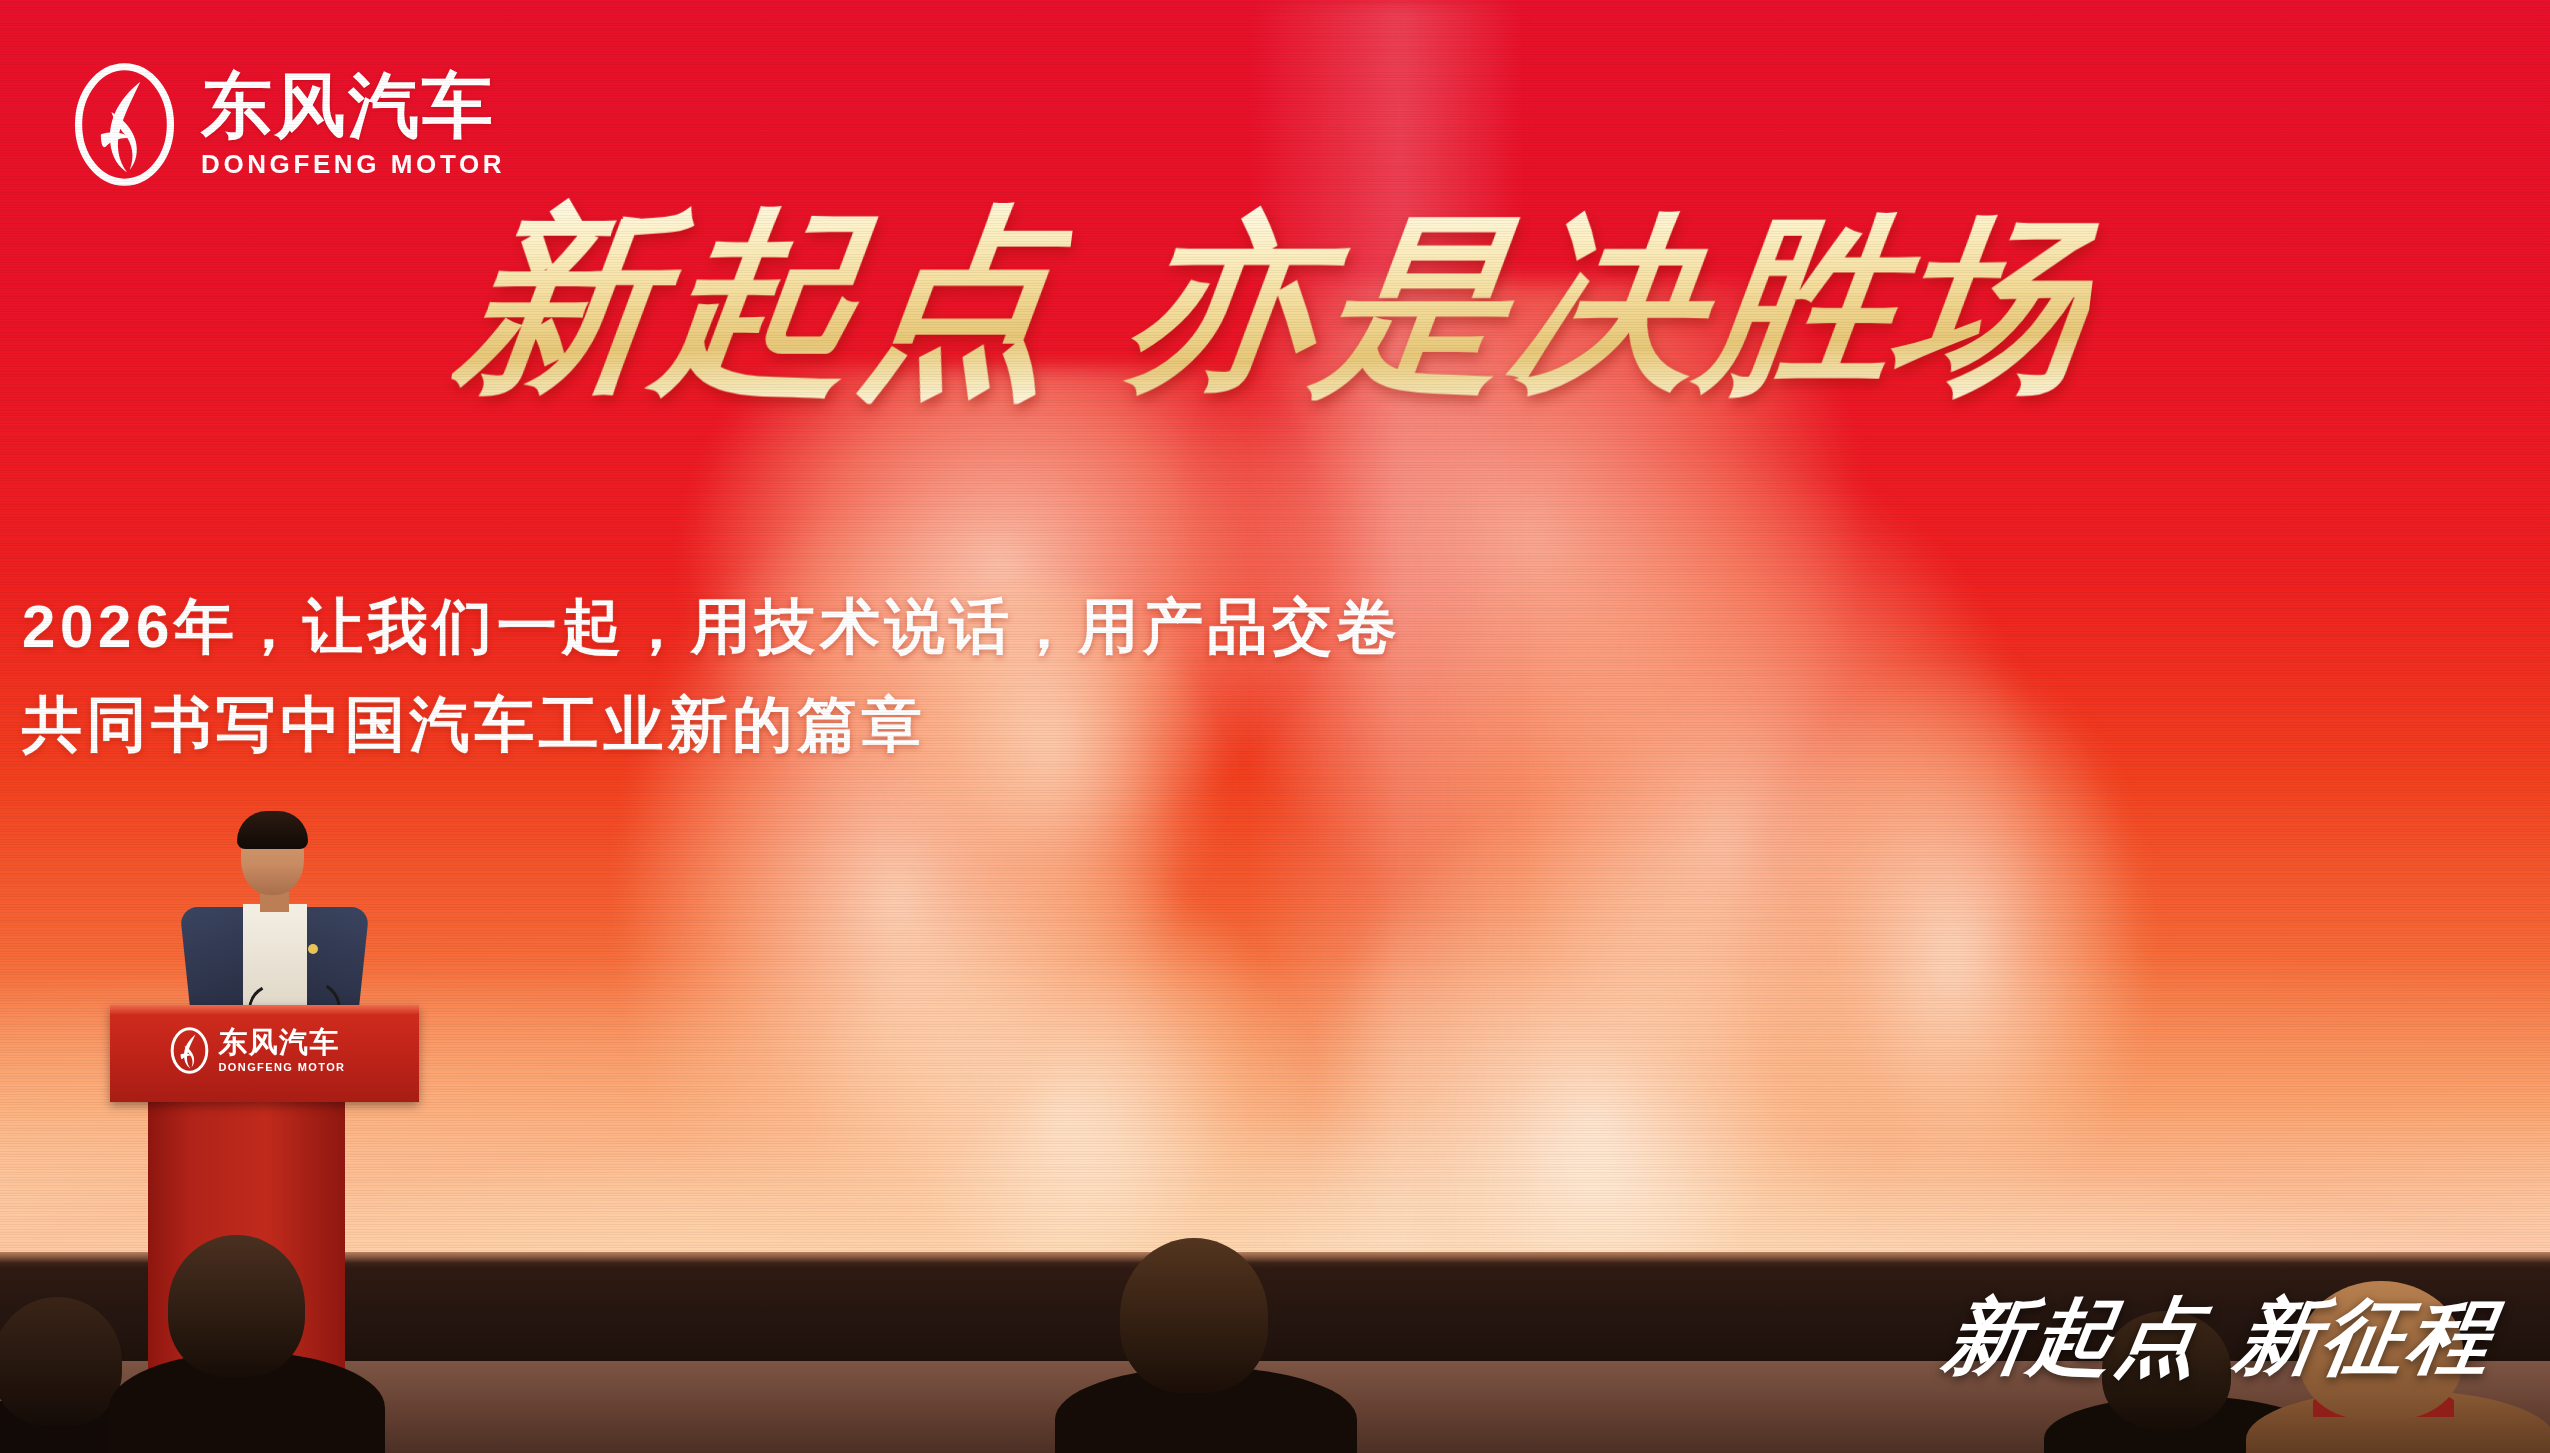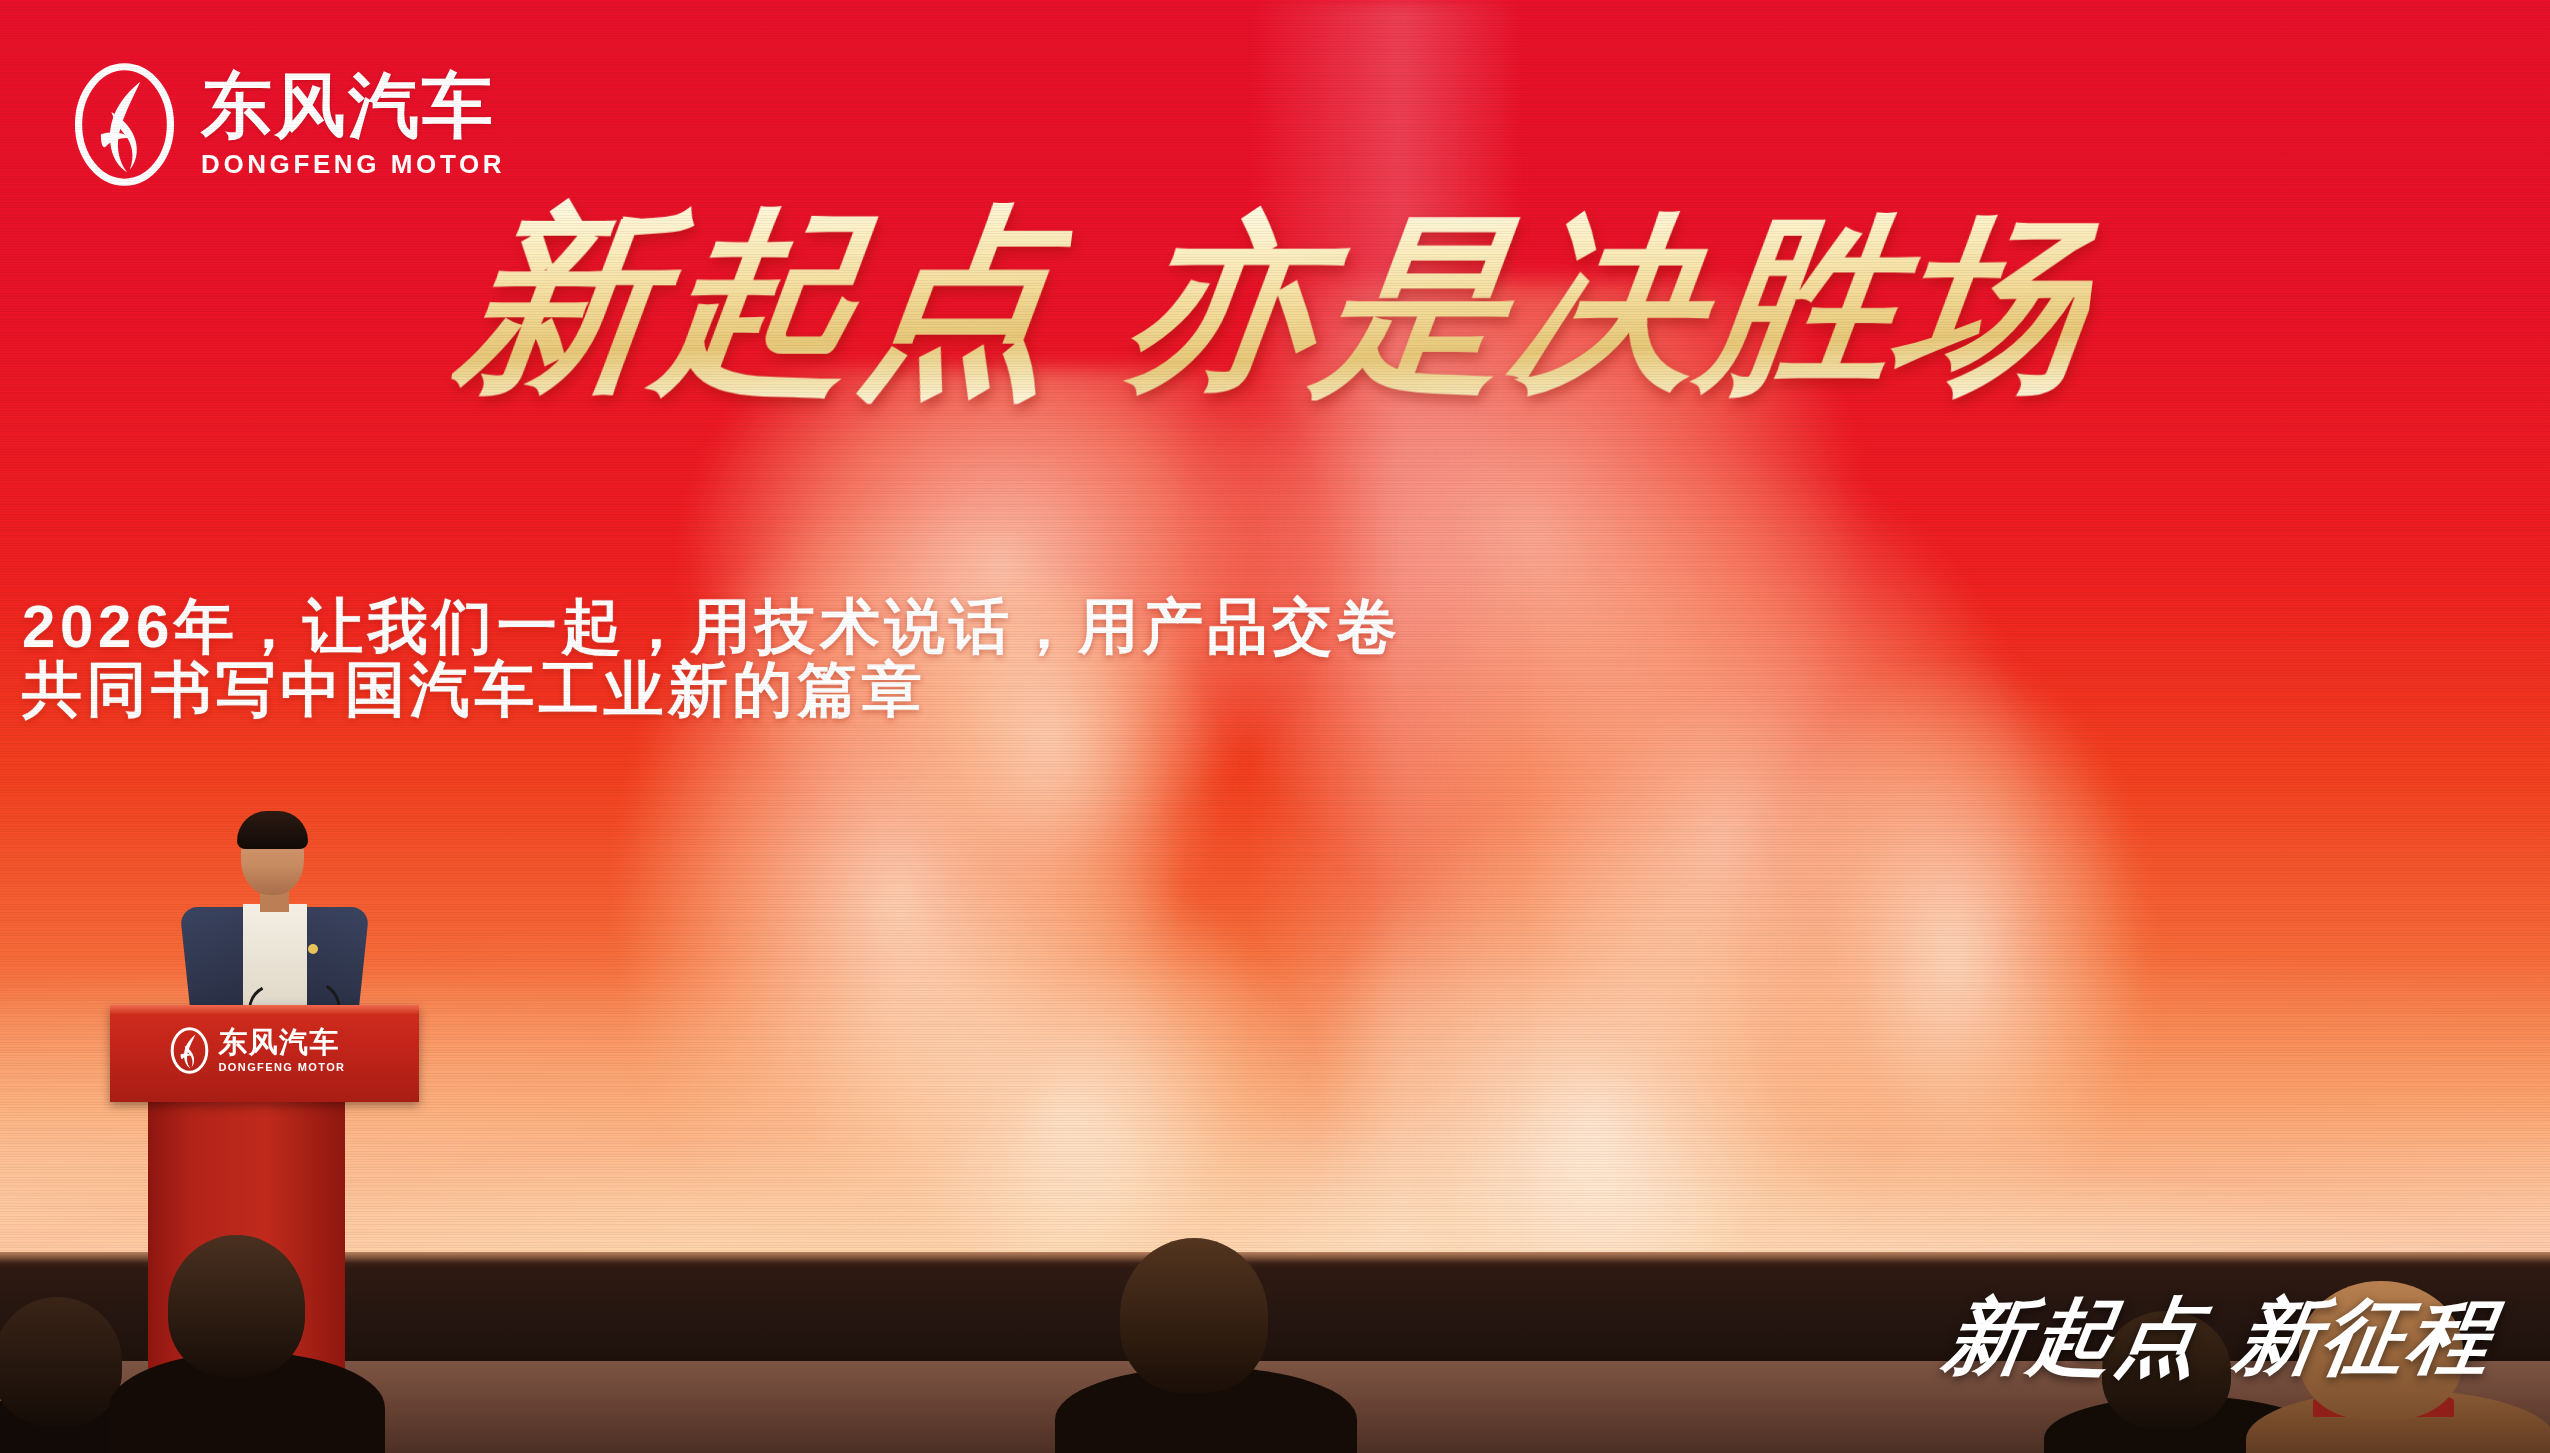--- a/index.html
+++ b/index.html
@@ -94,21 +94,21 @@
   
   #subs{
     position:absolute;left:0;top:595px;width:2550px;text-align:left;pointer-events:none;padding-left:22px;
   }
   .sub{
     color:#ffffff;font-weight:700;
     font-family:"Liberation Sans","DejaVu Sans",sans-serif;
     text-shadow:0 2px 6.6px rgba(170,25,0,.45), 0 0 1.3px rgba(255,255,255,.6);
   }
   #sub1{font-size:60px;letter-spacing:4.6px;line-height:1.05;}
-  #sub2{font-size:60px;letter-spacing:4.6px;line-height:1.05;}
+  #sub2{font-size:60px;letter-spacing:4.6px;line-height:1.05;margin-top:35px;}
 
   
   #stage-front{
     position:absolute;left:0;top:1252px;width:2550px;height:115px;
     background:linear-gradient(180deg,#5d3324 0%, #2e1a12 14%, #241510 60%, #1d1009 100%);
   }
   #stage-front::before{
     content:"";position:absolute;left:0;top:0;width:100%;height:10.5px;
     background:linear-gradient(180deg,rgba(255,190,140,.55),rgba(110,52,30,0));
   }

